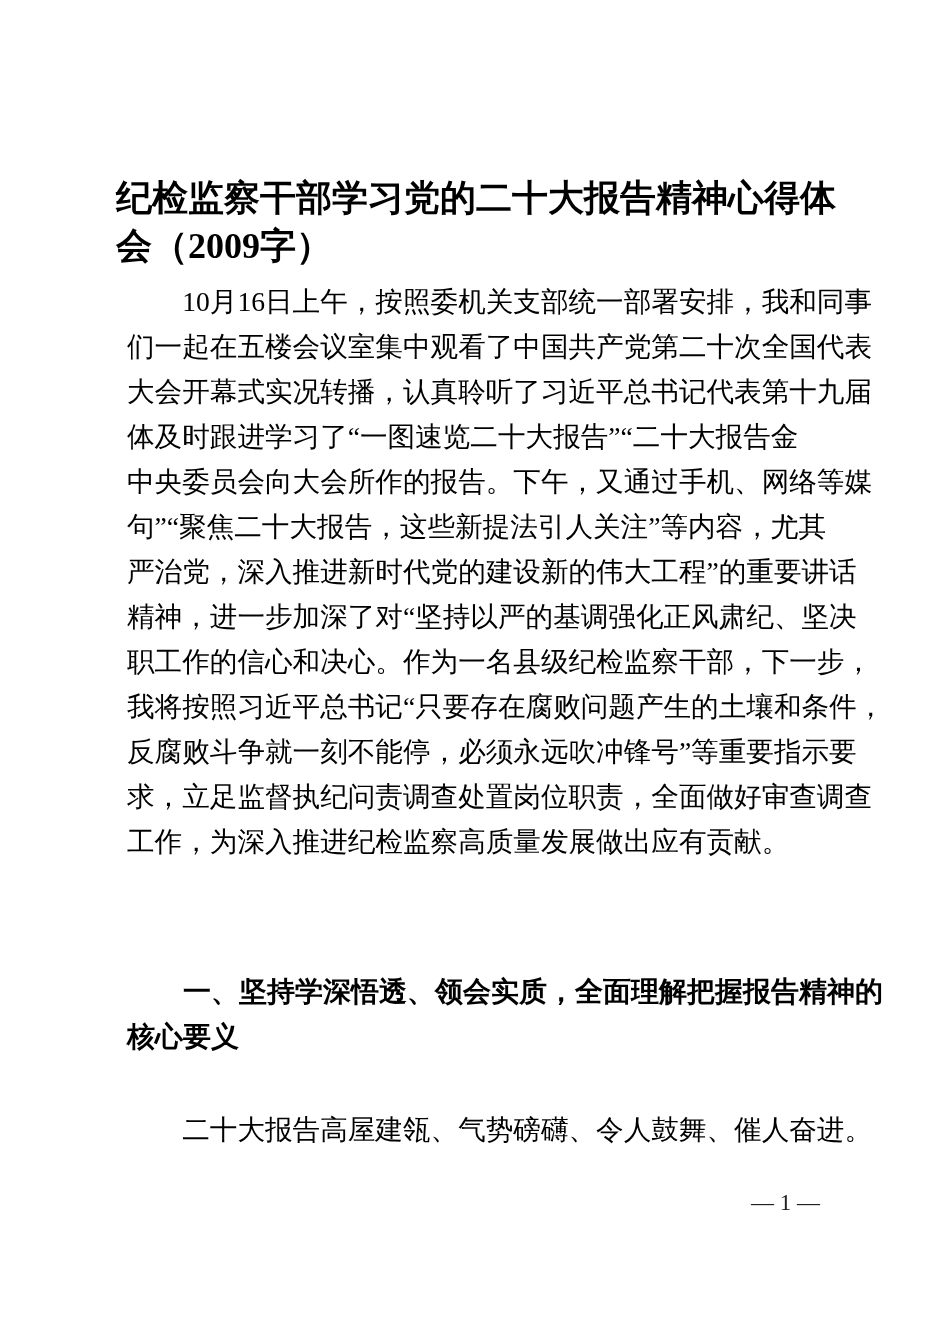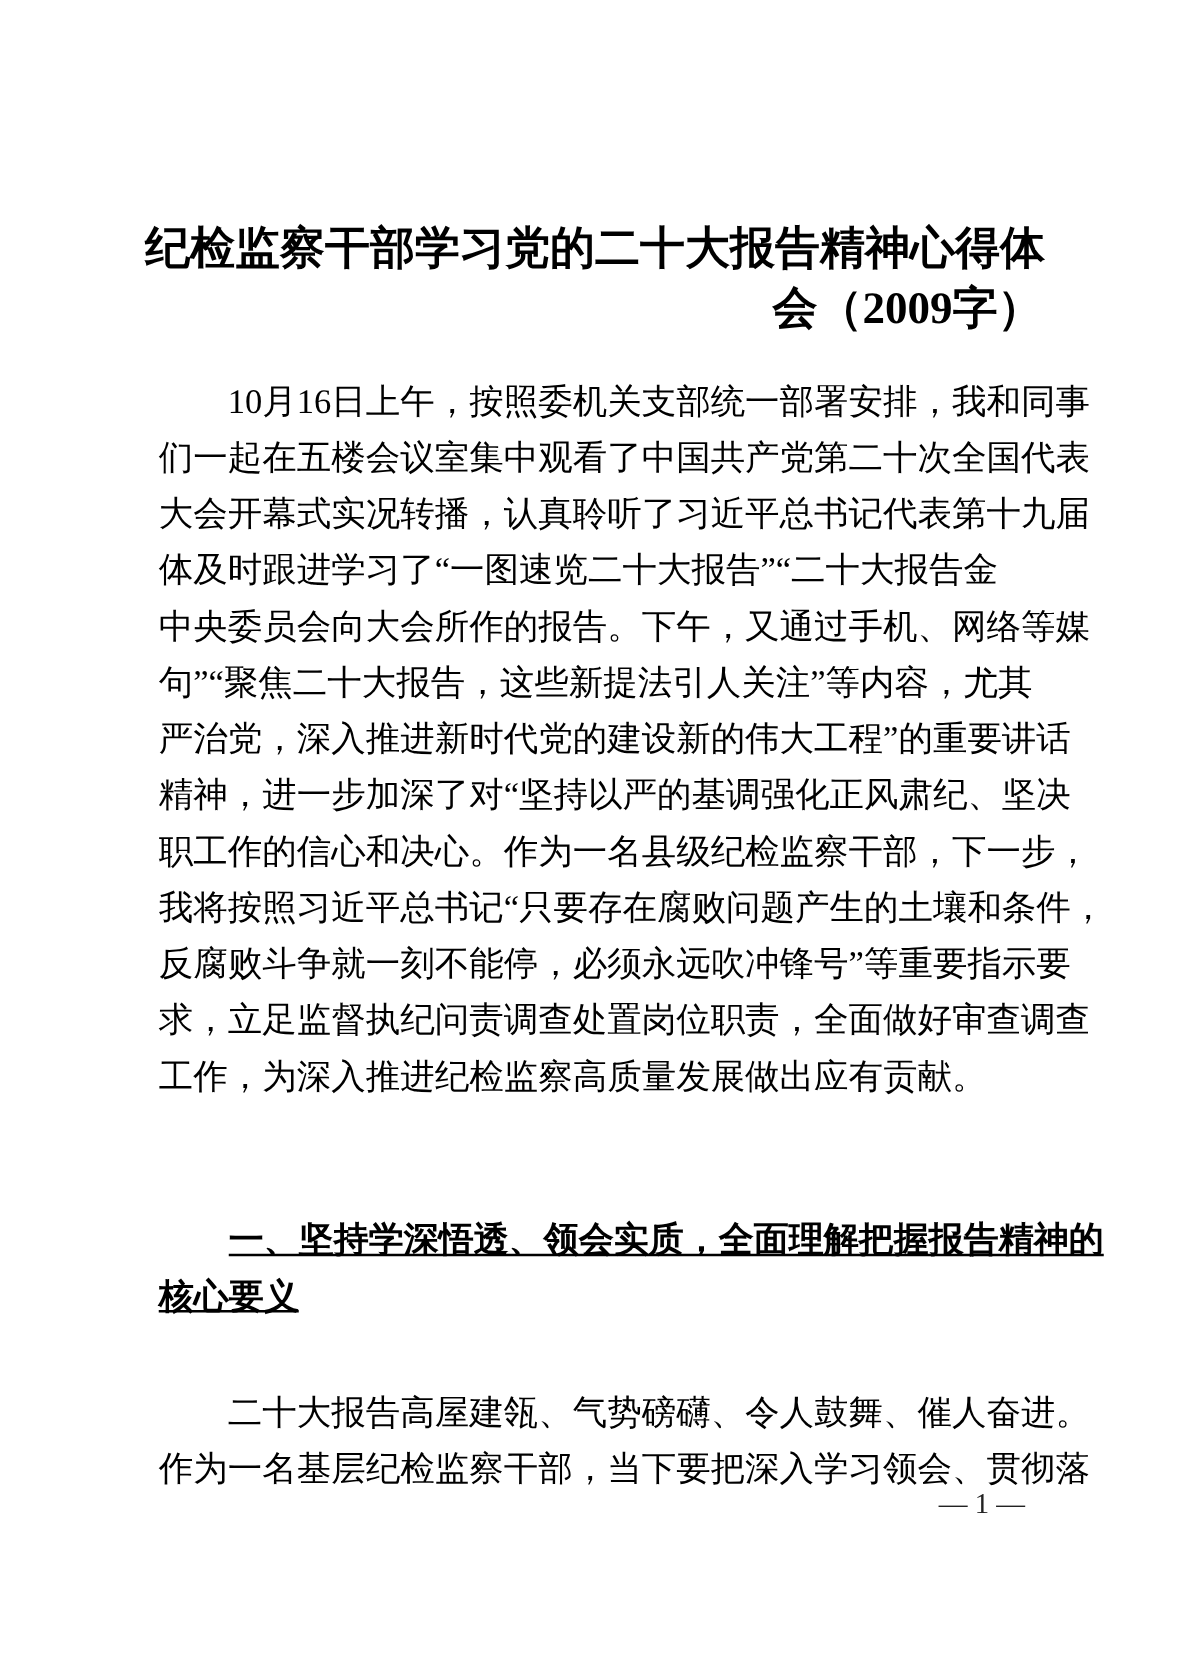--- a/index.html
+++ b/index.html
@@ -10,49 +10,49 @@
     background: #ffffff;
     color: #000000;
     font-family: "Liberation Serif", serif;
     overflow: hidden;
   }
   .title-block {
     position: absolute;
     left: 116px;
     top: 174px;
     width: 718px;
-    text-align: right;
+    text-align: left;
     font-weight: bold;
     font-size: 36px;
     line-height: 48px;
     font-family: "Liberation Serif", serif;
   }
   .title-block .line { white-space: nowrap; height: 48px; }
   .para {
     position: absolute;
     left: 127px;
     width: 718px;
     font-size: 27.6px;
     line-height: 45px;
     font-family: "Liberation Serif", serif;
   }
   .para .line { white-space: nowrap; height: 45px; }
   .para .line:first-of-type { text-indent: 2em; }
-  .para1 { top: 279px; margin-top: 19px; }
+  .para1 { top: 279px; }
   .heading {
     position: absolute;
     left: 127px;
     width: 718px;
     top: 969px;
     font-family: "Liberation Sans", sans-serif;
     font-weight: bold;
     font-size: 28px;
     line-height: 45px;
   }
-  .heading .line { white-space: nowrap; height: 45px; text-decoration: underline; }
+  .heading .line { white-space: nowrap; height: 45px; }
   .heading .line:first-of-type { text-indent: 2em; }
   .para2 { top: 1059px; margin-top: 48px; }
   .footer {
     position: absolute;
     top: 1188px;
     right: 130px;
     font-size: 23px;
     line-height: 30px;
     color: #222222;
     font-family: "Liberation Serif", serif;
@@ -88,20 +88,19 @@
 
   <div class="heading">
 
   <div class="line">一、坚持学深悟透、领会实质，全面理解把握报告精神的</div>
       <div class="line">核心要义</div>
     </div>
 
   <div class="para para2">
 
   <div class="line">二十大报告高屋建瓴、气势磅礴、令人鼓舞、催人奋进。</div>
-      <div class="line">作为一名基层纪检监察干部，当下要把深入学习领会、贯彻落</div>
     </div>
 
   <div class="footer">
     <span>— 1 —</span>
   </div>
 
 </div>
 
 </body></html>

